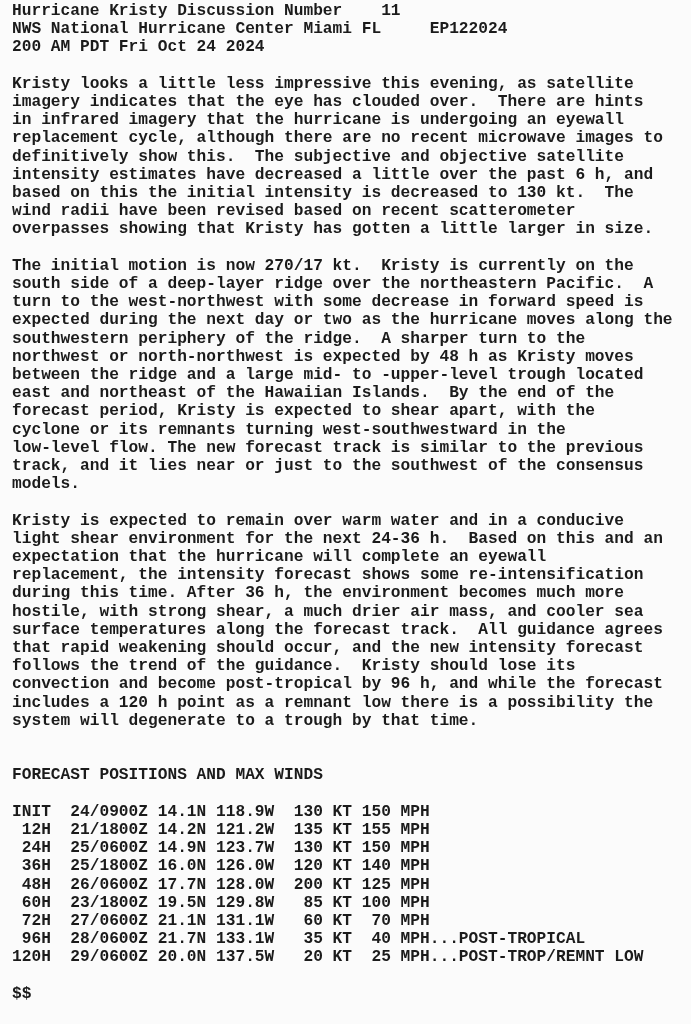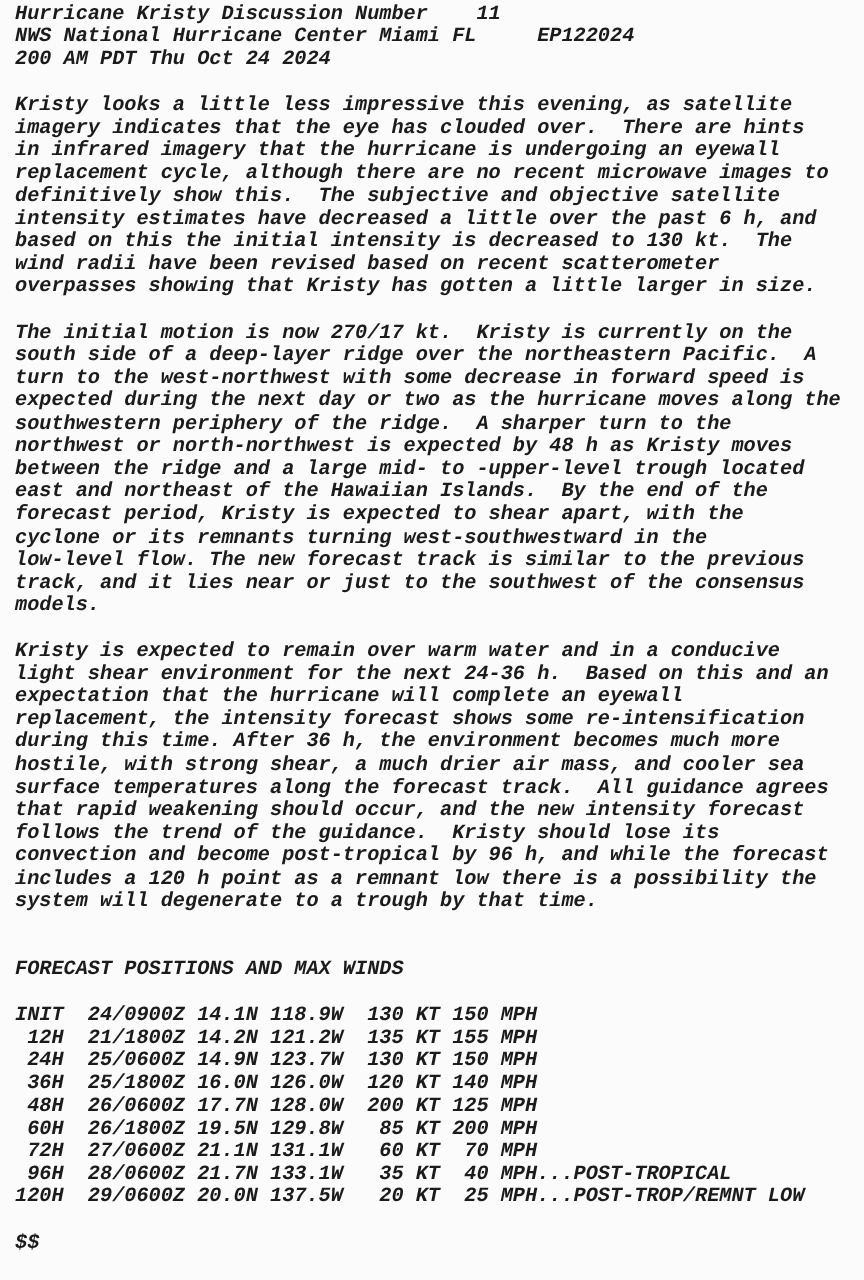--- a/index.html
+++ b/index.html
@@ -12,32 +12,31 @@
   #doc {
     position: absolute;
     left: 12px;
     top: 2px;
     font-family: "Liberation Mono", "DejaVu Sans Mono", monospace;
     font-size: 16.2px;
     line-height: 18.2px;
     font-weight: 600;
     color: #1b1b1b;
     letter-spacing: 0;
-    font-style: italic;
   }
   .line, .para { white-space: pre; }
   .gap { height: 18.2px; }
 </style>
 </head>
 <body style="background: rgb(251, 251, 251);">
 
 <div id="doc" style="color: rgb(27, 27, 27);">
   <div class="line">Hurricane Kristy Discussion Number    11</div>
   <div class="line">NWS National Hurricane Center Miami FL     EP122024</div>
-  <div class="line">200 AM PDT Thu Oct 24 2024</div>
+  <div class="line">200 AM PDT Fri Oct 24 2024</div>
   <div class="gap"></div>
 
   <div class="para">Kristy looks a little less impressive this evening, as satellite
 imagery indicates that the eye has clouded over.  There are hints
 in infrared imagery that the hurricane is undergoing an eyewall
 replacement cycle, although there are no recent microwave images to
 definitively show this.  The subjective and objective satellite
 intensity estimates have decreased a little over the past 6 h, and
 based on this the initial intensity is decreased to 130 kt.  The
 wind radii have been revised based on recent scatterometer
@@ -76,21 +75,21 @@
 
   <div class="line">FORECAST POSITIONS AND MAX WINDS</div>
   <div class="gap"></div>
 
   <div id="forecast-rows">
       <div class="line">INIT  24/0900Z 14.1N 118.9W  130 KT 150 MPH</div>
       <div class="line"> 12H  21/1800Z 14.2N 121.2W  135 KT 155 MPH</div>
       <div class="line"> 24H  25/0600Z 14.9N 123.7W  130 KT 150 MPH</div>
       <div class="line"> 36H  25/1800Z 16.0N 126.0W  120 KT 140 MPH</div>
       <div class="line"> 48H  26/0600Z 17.7N 128.0W  200 KT 125 MPH</div>
-      <div class="line"> 60H  26/1800Z 19.5N 129.8W   85 KT 200 MPH</div>
+      <div class="line"> 60H  23/1800Z 19.5N 129.8W   85 KT 100 MPH</div>
       <div class="line"> 72H  27/0600Z 21.1N 131.1W   60 KT  70 MPH</div>
       <div class="line"> 96H  28/0600Z 21.7N 133.1W   35 KT  40 MPH...POST-TROPICAL</div>
       <div class="line">120H  29/0600Z 20.0N 137.5W   20 KT  25 MPH...POST-TROP/REMNT LOW</div>
     </div>
   <div class="gap"></div>
 
   <div class="line">$$</div>
 </div>
 
 </body></html>

